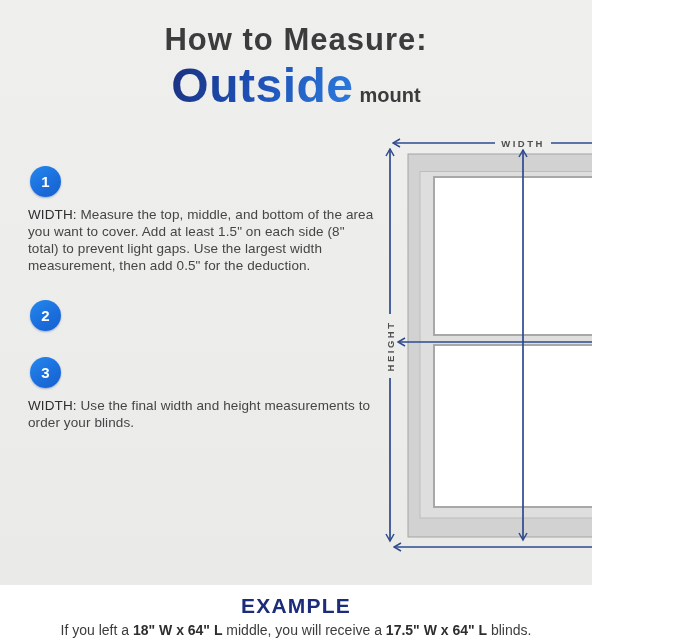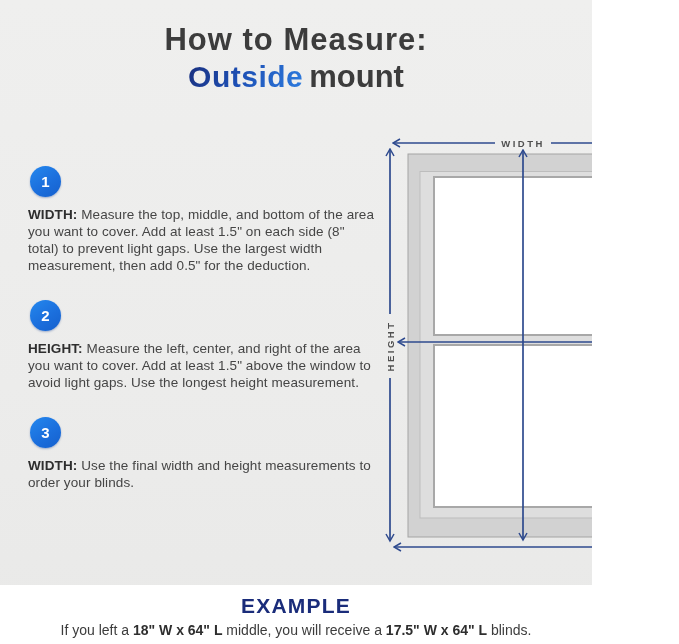--- a/index.html
+++ b/index.html
@@ -28,32 +28,32 @@
     font-weight: 700;
     letter-spacing: 1px;
     color: #3c3c3c;
   }
   .title-line2 {
     margin-top: 4px;
     font-weight: 700;
     color: #3c3c3c;
   }
   .title-highlight {
-    font-size: 30px;
+    font-size: 48px;
     font-weight: 800;
     letter-spacing: 0.5px;
     background: linear-gradient(115deg, #1a2f7d 0%, #1d4fb4 45%, #2e7de0 100%);
     -webkit-background-clip: text;
     background-clip: text;
     -webkit-text-fill-color: transparent;
     color: #1d4fb4;
     vertical-align: baseline;
   }
   .title-rest {
-    font-size: 31px;
+    font-size: 20px;
     font-weight: 600;
     color: #3c3c3c;
     margin-left: 6px;
   }
 
   
   .steps {
     position: absolute;
     left: 28px;
     top: 166px;
@@ -79,21 +79,21 @@
   }
   .step-text {
     font-size: 13.5px;
     line-height: 17px;
     color: #454545;
     width: 348px;
     letter-spacing: 0.1px;
   }
   .step-text strong {
     color: #2e2e2e;
-    font-weight: 700;
+    font-weight: 400;
   }
 
   
   .diagram-svg {
     position: absolute;
     left: 370px;
     top: 125px;
     width: 306px;
     height: 465px;
   }
@@ -148,21 +148,20 @@
       <div class="step-badge">
         <span class="step-number">1</span>
       </div>
       <p class="step-text"><strong>WIDTH:</strong> <span>Measure the top, middle, and bottom of the area you want to cover. Add at least 1.5" on each side (8" total) to prevent light gaps. Use the largest width measurement, then add 0.5" for the deduction.</span></p>
     </div>
 
     <div class="step">
       <div class="step-badge">
         <span class="step-number">2</span>
       </div>
-      <p class="step-text"><strong>HEIGHT:</strong> <span>Measure the left, center, and right of the area you want to cover. Add at least 1.5" above the window to avoid light gaps. Use the longest height measurement.</span></p>
     </div>
 
     <div class="step">
       <div class="step-badge">
         <span class="step-number">3</span>
       </div>
       <p class="step-text"><strong>WIDTH:</strong> <span>Use the final width and height measurements to order your blinds.</span></p>
     </div>
 
   </section>

